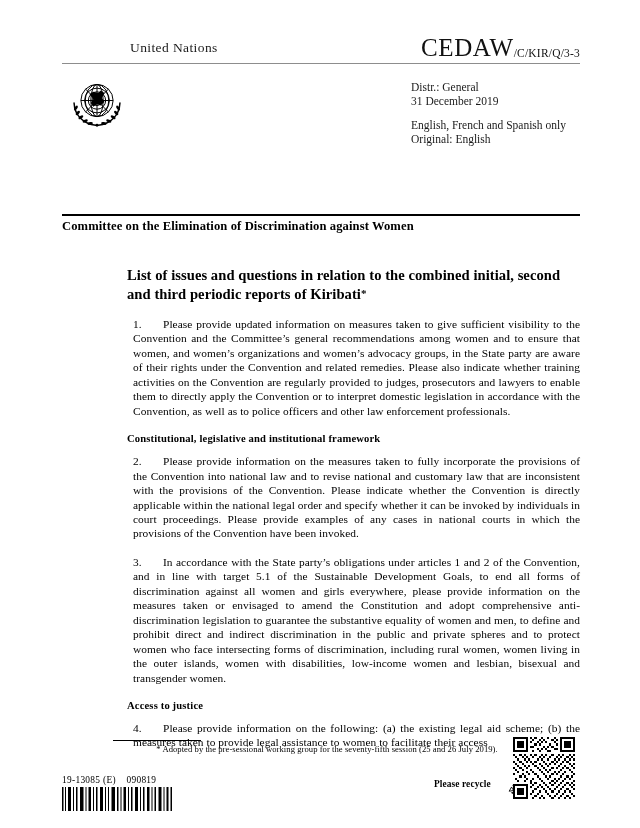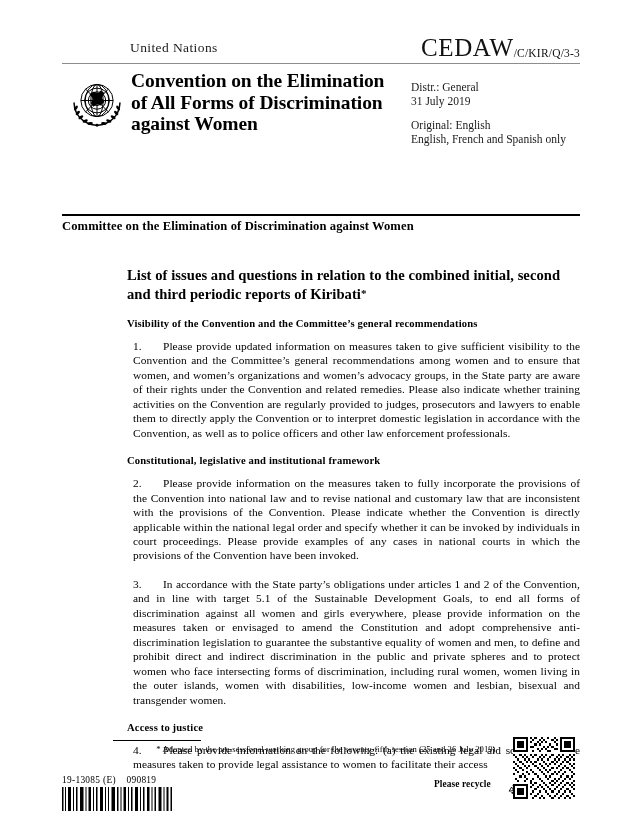--- a/index.html
+++ b/index.html
@@ -280,37 +280,35 @@
         <ellipse cx="84" cy="58" rx="4.4" ry="2.2" transform="rotate(55 84 58)"></ellipse>
         <ellipse cx="81" cy="66" rx="4.4" ry="2.2" transform="rotate(45 81 66)"></ellipse>
         <ellipse cx="76" cy="73" rx="4.4" ry="2.2" transform="rotate(32 76 73)"></ellipse>
         <ellipse cx="69" cy="79" rx="4.4" ry="2.2" transform="rotate(20 69 79)"></ellipse>
         <ellipse cx="61" cy="83" rx="4.4" ry="2.2" transform="rotate(10 61 83)"></ellipse>
         <circle cx="50" cy="86" r="2.4"></circle>
       </g>
     </svg>
   </div>
 
-  <div class="conv-title">Convention on the Elimination of All Forms of Discrimination against Women</div>
 
   <div class="distr-block">
     <div>Distr.: General</div>
-    <div>31 July 2019</div>
+    <div>31 December 2019</div>
     <div class="gap"></div>
+    <div>English, French and Spanish only</div>
     <div>Original: English</div>
-    <div>English, French and Spanish only</div>
   </div>
 
   <div class="rule-heavy"></div>
   <div class="committee">Committee on the Elimination of Discrimination against Women</div>
 
   <div class="col">
     <h1 class="doc-title"><span>List of issues and questions in relation to the combined initial, second and third periodic reports of Kiribati</span><span class="star">*</span></h1>
 
-    <h2 class="section">Visibility of the Convention and the Committee’s general recommendations</h2>
     <p class="para"><span class="num">1.</span><span>Please provide updated information on measures taken to give sufficient visibility to the Convention and the Committee’s general recommendations among women and to ensure that women, and women’s organizations and women’s advocacy groups, in the State party are aware of their rights under the Convention and related remedies. Please also indicate whether training activities on the Convention are regularly provided to judges, prosecutors and lawyers to enable them to directly apply the Convention or to interpret domestic legislation in accordance with the Convention, as well as to police officers and other law enforcement professionals.</span></p>
 
     <h2 class="section">Constitutional, legislative and institutional framework</h2>
     <p class="para"><span class="num">2.</span><span>Please provide information on the measures taken to fully incorporate the provisions of the Convention into national law and to revise national and customary law that are inconsistent with the provisions of the Convention. Please indicate whether the Convention is directly applicable within the national legal order and specify whether it can be invoked by individuals in court proceedings. Please provide examples of any cases in national courts in which the provisions of the Convention have been invoked.</span></p>
     <p class="para"><span class="num">3.</span><span>In accordance with the State party’s obligations under articles 1 and 2 of the Convention, and in line with target 5.1 of the Sustainable Development Goals, to end all forms of discrimination against all women and girls everywhere, please provide information on the measures taken or envisaged to amend the Constitution and adopt comprehensive anti-discrimination legislation to guarantee the substantive equality of women and men, to define and prohibit direct and indirect discrimination in the public and private spheres and to protect women who face intersecting forms of discrimination, including rural women, women living in the outer islands, women with disabilities, low-income women and lesbian, bisexual and transgender women.</span></p>
 
     <h2 class="section">Access to justice</h2>
     <p class="para last"><span class="num">4.</span><span>Please provide information on the following: (a) the existing legal aid scheme; (b) the measures taken to provide legal assistance to women to facilitate their access</span></p>
   </div>
 

